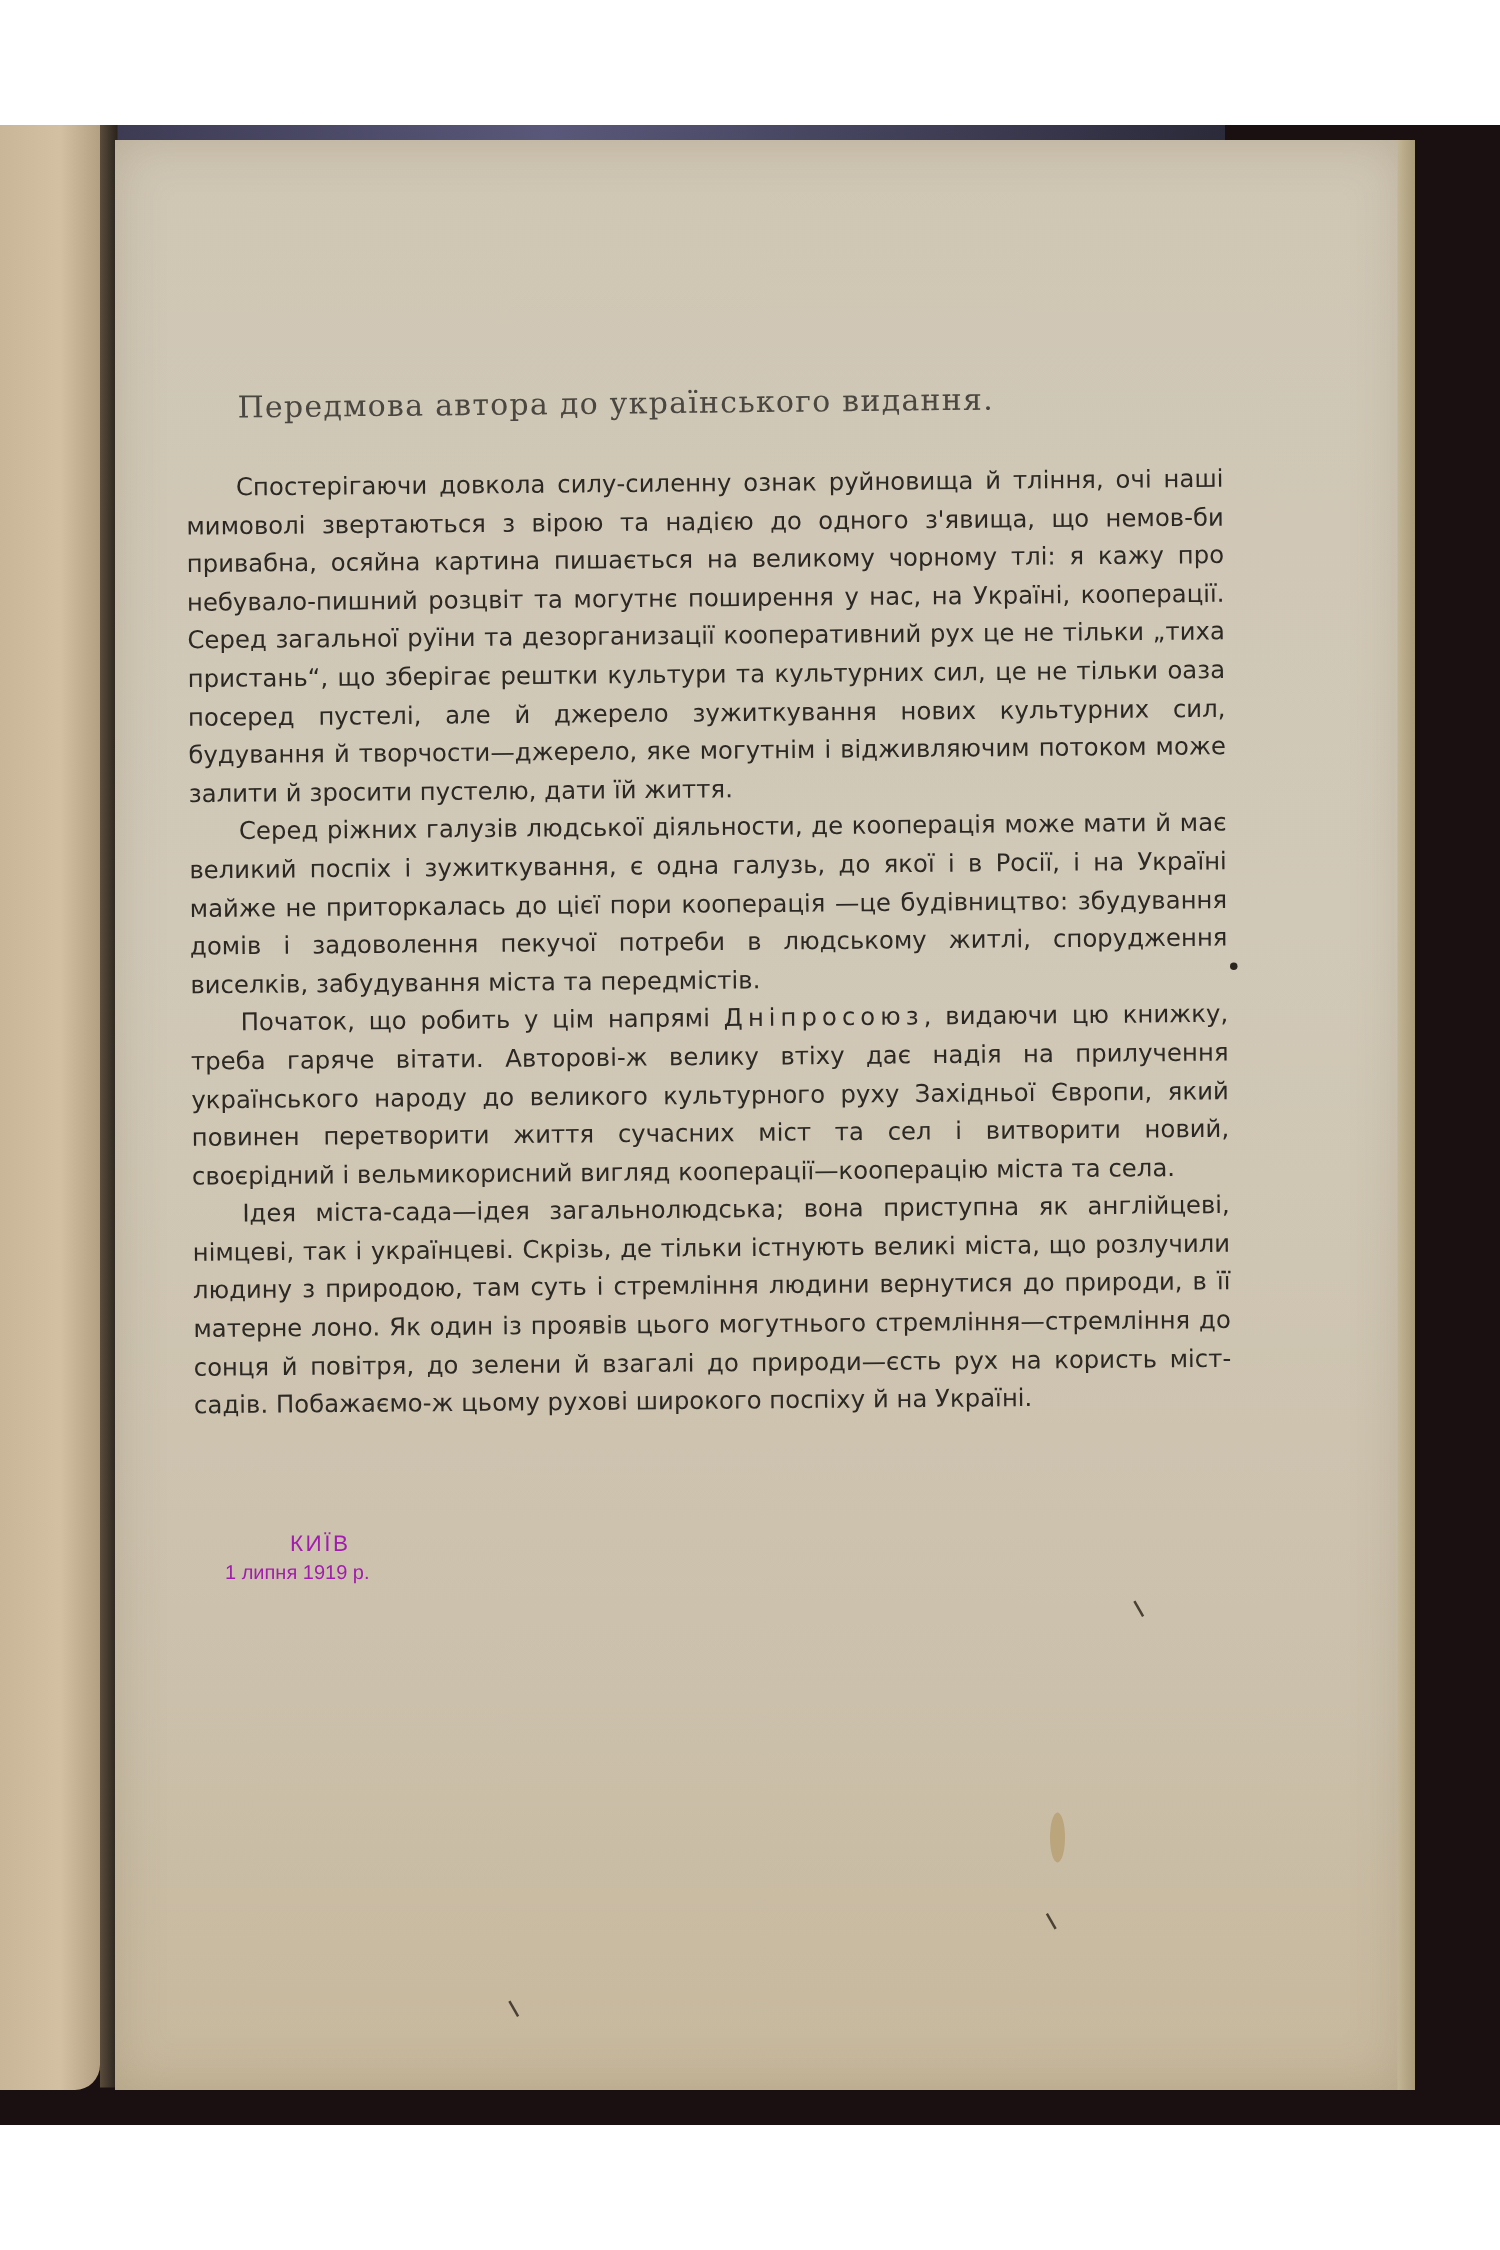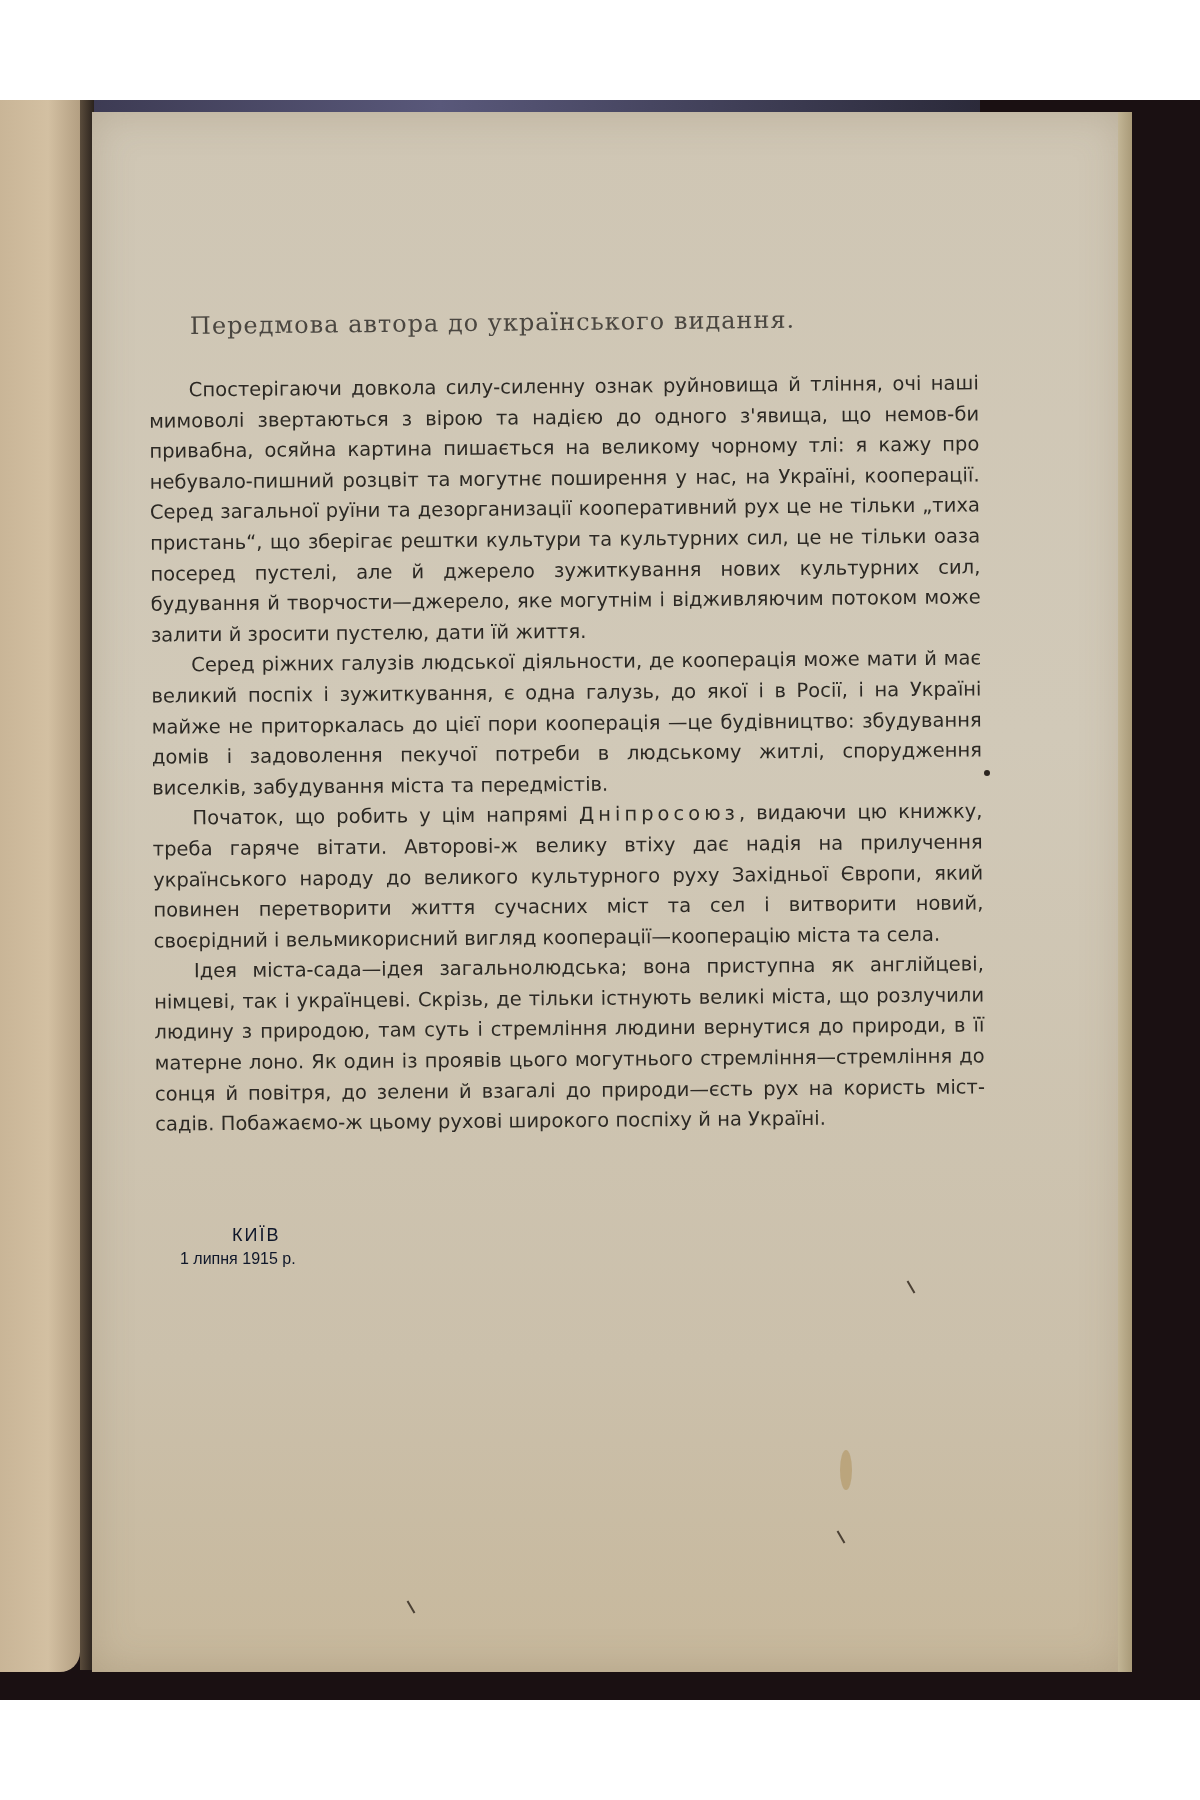--- a/index.html
+++ b/index.html
@@ -40,21 +40,21 @@
     }
     .body-text {
       position: absolute; left: 152px; top: 372px; width: 830px;
       font-family: "DejaVu Sans", sans-serif; font-size: 19.5px; line-height: 30.6px;
       color: #2c2924; text-align: justify; transform: rotate(-0.5deg);
     }
     .body-text p { margin: 0; text-indent: 40px; }
     .spaced { letter-spacing: 4px; }
     .signoff {
       position: absolute; left: 180px; top: 1225px;
-      font-family: "Liberation Sans", sans-serif; color: #0f172a;
+      font-family: "Liberation Sans", sans-serif; color: #a21caf;
     }
     .place { font-size: 18px; letter-spacing: 2px; padding-left: 52px; display: block; }
     .date { font-size: 16px; display: block; margin-top: 4px; }
     .dot {
       position: absolute; left: 984px; top: 770px; width: 6px; height: 6px; border-radius: 50%; background: #2b2520;
     }
     .stain {
       position: absolute; left: 840px; top: 1450px; width: 12px; height: 40px; border-radius: 50%;
       background: rgba(160,120,50,0.35);
     }
@@ -77,20 +77,20 @@
 
 <div class="body-text">
   <p>Спостерігаючи довкола силу-силенну ознак руйновища й тління, очі наші мимоволі звертаються з вірою та надією до одного з'явища, що немов-би привабна, осяйна картина пишається на великому чорному тлі: я кажу про небувало-пишний розцвіт та могутнє поширення у нас, на Україні, кооперації. Серед загальної руїни та дезорганизації кооперативний рух це не тільки „тиха пристань“, що зберігає рештки культури та культурних сил, це не тільки оаза посеред пустелі, але й джерело зужиткування нових культурних сил, будування й творчости—джерело, яке могутнім і відживляючим потоком може залити й зросити пустелю, дати їй життя.</p>
   <p>Серед ріжних галузів людської діяльности, де кооперація може мати й має великий поспіх і зужиткування, є одна галузь, до якої і в Росії, і на Україні майже не приторкалась до цієї пори кооперація —це будівництво: збудування домів і задоволення пекучої потреби в людському житлі, спорудження виселків, забудування міста та передмістів.</p>
   <p><span>Початок, що робить у цім напрямі </span><span class="spaced">Дніпросоюз</span><span>, видаючи цю книжку, треба гаряче вітати. Авторові-ж велику втіху дає надія на прилучення українського народу до великого культурного руху Західньої Європи, який повинен перетворити життя сучасних міст та сел і витворити новий, своєрідний і вельмикорисний вигляд кооперації—кооперацію міста та села.</span></p>
   <p>Ідея міста-сада—ідея загальнолюдська; вона приступна як англійцеві, німцеві, так і українцеві. Скрізь, де тільки істнують великі міста, що розлучили людину з природою, там суть і стремління людини вернутися до природи, в її матерне лоно. Як один із проявів цього могутнього стремління—стремління до сонця й повітря, до зелени й взагалі до природи—єсть рух на користь міст-садів. Побажаємо-ж цьому рухові широкого поспіху й на Україні.</p>
 </div>
 
 <div class="signoff">
   <span class="place">КИЇВ</span>
-  <span class="date">1 липня 1915 р.</span>
+  <span class="date">1 липня 1919 р.</span>
 </div>
 
 <div class="dot"></div>
 <div class="stain"></div>
 <div class="mark" style="left:410px;top:1600px;"></div>
 <div class="mark" style="left:840px;top:1530px;"></div>
 <div class="mark" style="left:910px;top:1280px;"></div>
 
 </body></html>

